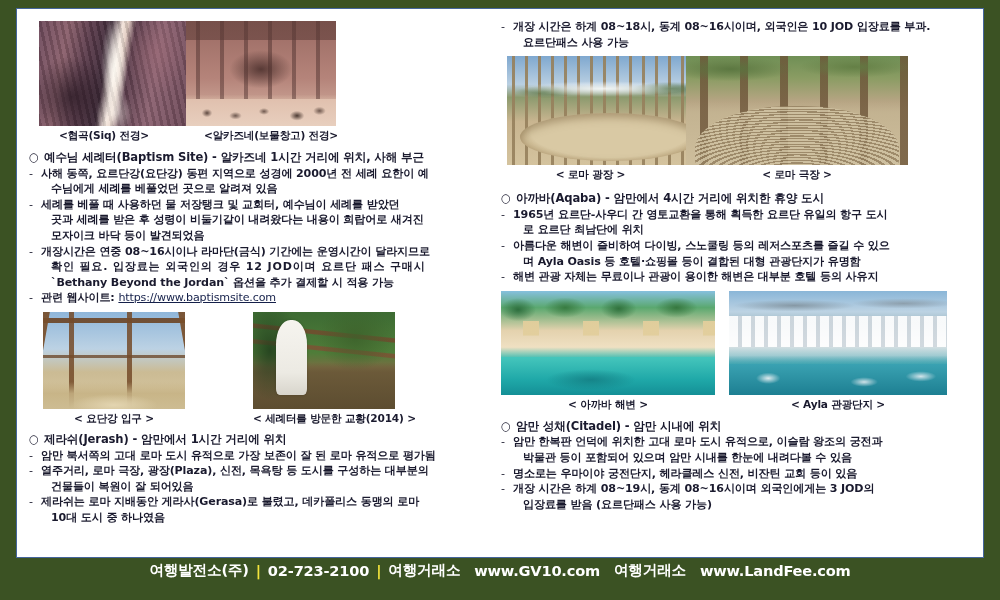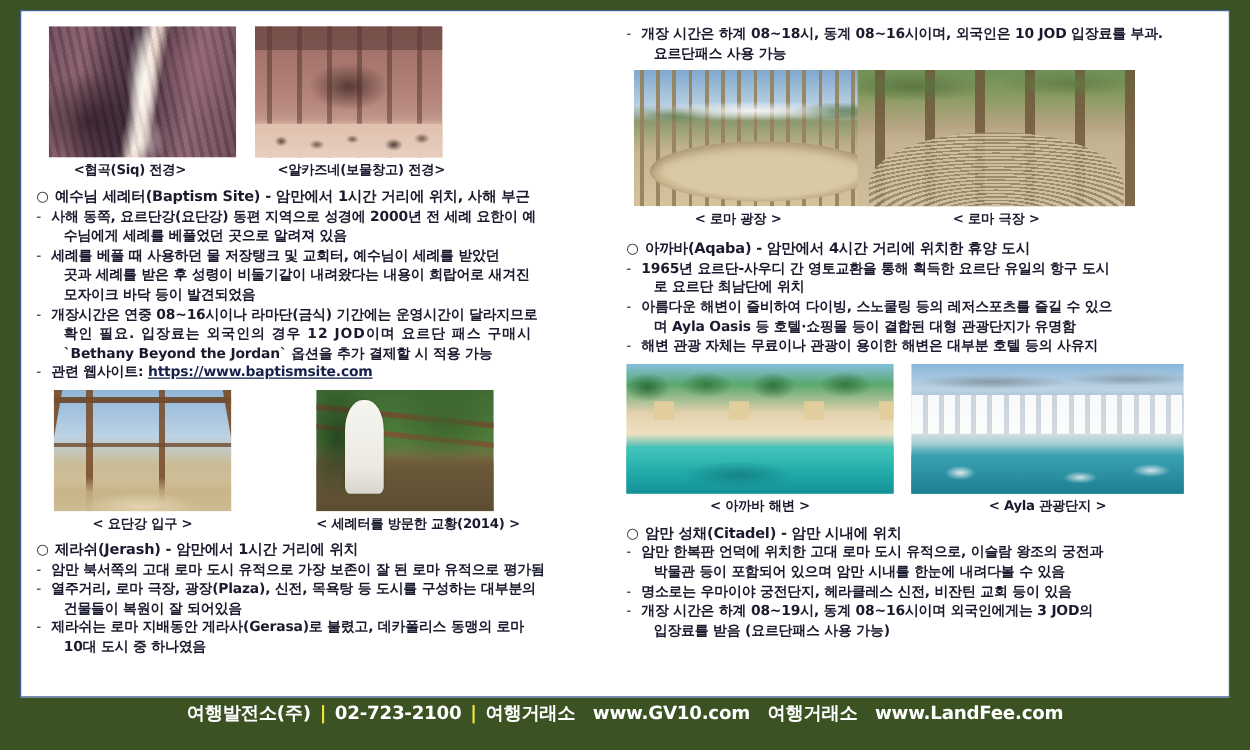--- a/index.html
+++ b/index.html
@@ -54,21 +54,21 @@
     position: relative;
   }
   .dash .mk {
     position: absolute; left: 4px; top: 0;
     font-weight: normal;
   }
   .cont { font-weight: bold; padding-left: 26px; }
   a.link, .link {
     color: #15204a;
     text-decoration: underline;
-    font-weight: bold;
+    font-weight: normal;
     text-align: right;
   }
 
   
   .picrow { display: flex; }
   .pic { position: relative; }
   .pic .frame {
     border: 0;
     overflow: hidden;
     position: relative;
@@ -278,31 +278,31 @@
 
       <div class="col col-left">
 
         <div class="picrow" style="margin-top:8px; padding-left:14px;">
           <div class="pic" style="width:130px;">
             <div class="frame" style="width:150px;height:105px;">
               <div class="ph ph-siq"></div>
             </div>
             <div class="cap">&lt;협곡(Siq) 전경&gt;</div>
           </div>
-          <div class="pic" style="width:170px; margin-left:35px;">
+          <div class="pic" style="width:170px; margin-left:17px;">
             <div class="frame" style="width:150px;height:105px;">
               <div class="ph ph-treasury"></div>
             </div>
             <div class="cap">&lt;알카즈네(보물창고) 전경&gt;</div>
           </div>
         </div>
 
         <div style="margin-top:7px;">
           <div class="txt bullet1">
-            <span class="mk">○</span><span>예수님 세례터(Baptism Site) - 암만에서 1시간 거리에 위치, 사해 부근</span>
+            <span class="mk">○</span><span>예수님 세례터(Baptism Site) - 알카즈네 1시간 거리에 위치, 사해 부근</span>
           </div>
 
           <div class="txt dash">
             <span class="mk">-</span>
             <span>사해 동쪽, 요르단강(요단강) 동편 지역으로 성경에 2000년 전 세례 요한이 예</span>
           </div>
           <div class="txt cont">수님에게 세례를 베풀었던 곳으로 알려져 있음</div>
 
           <div class="txt dash">
             <span class="mk">-</span>

